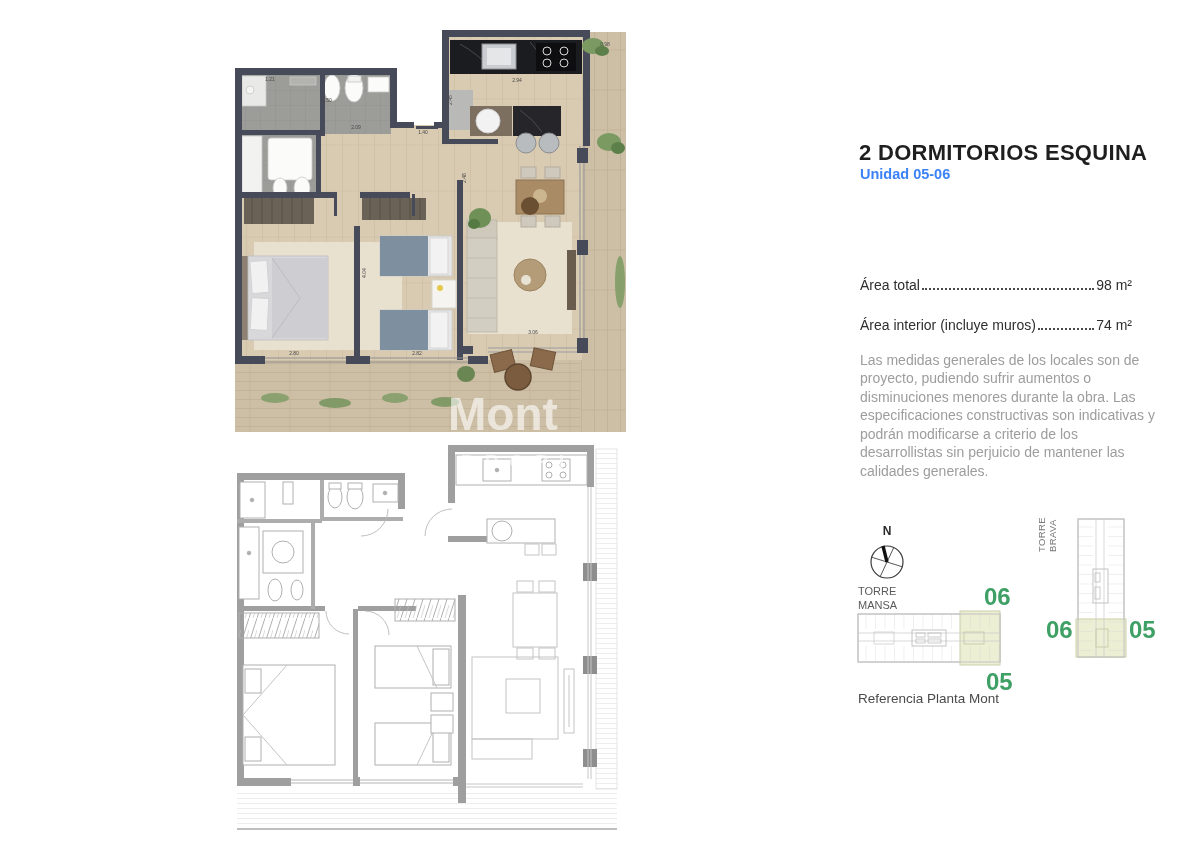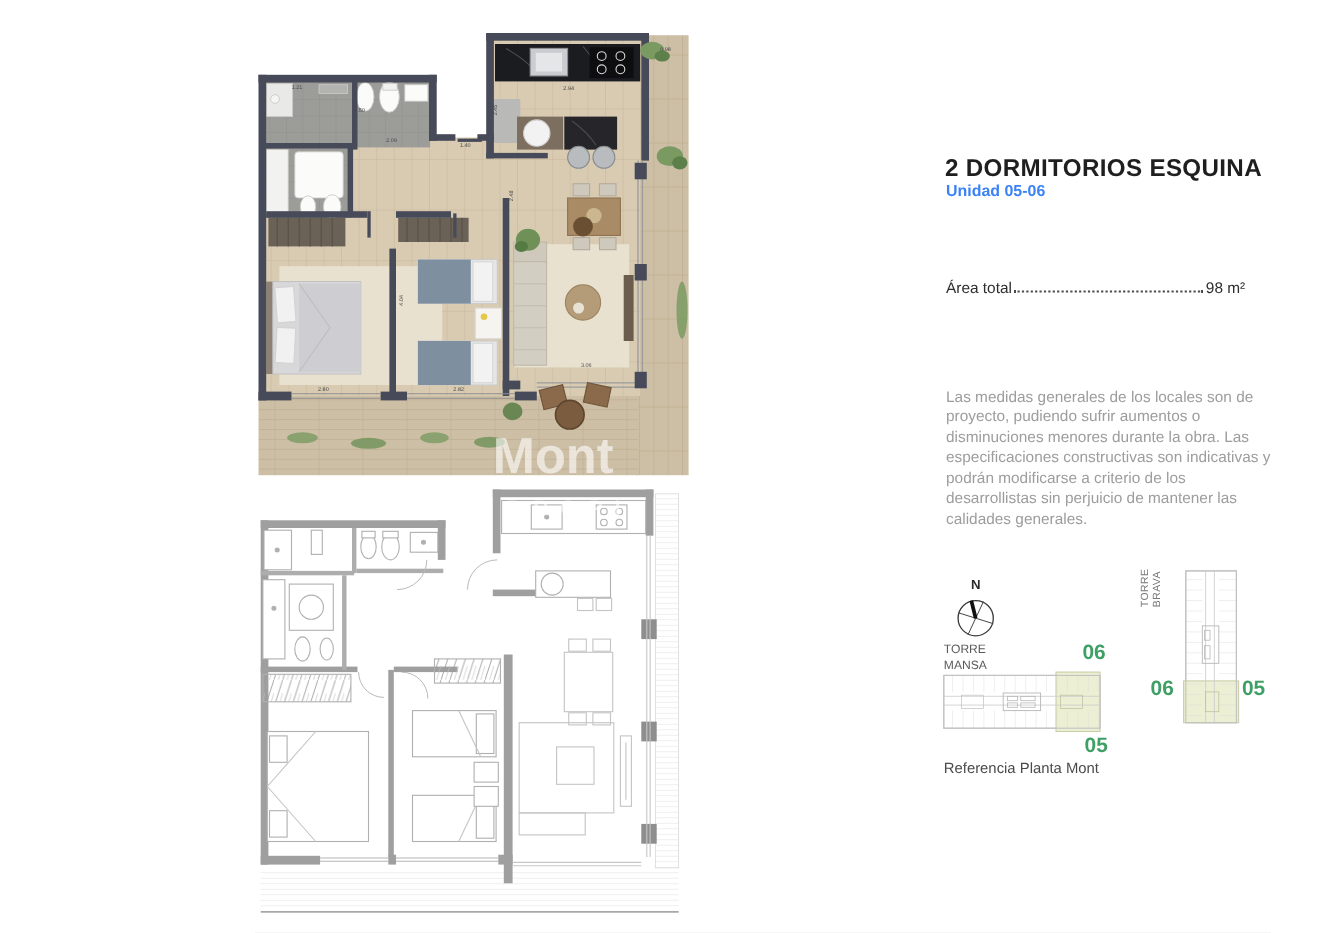--- a/index.html
+++ b/index.html
@@ -3,28 +3,28 @@
 <meta charset="utf-8">
 <style>
   html,body{margin:0;padding:0;background:#e8e8e8;}
   .page{position:relative;width:1200px;height:848px;background:#ffffff;overflow:hidden;
         font-family:"Liberation Sans", sans-serif;}
   .abs{position:absolute;}
   
   .title{left:859px;top:140px;width:310px;font-size:22px;font-weight:bold;color:#1f1f1f;letter-spacing:.3px;}
   .subtitle{left:860px;top:166px;font-size:14.5px;font-weight:bold;color:#3b82f6;}
   .areas{left:860px;top:253px;width:272px;}
-  .area-row{display:flex;align-items:flex-end;font-size:14px;color:#2e2e2e;margin-bottom:4px;}
+  .area-row{display:flex;align-items:flex-end;font-size:14px;color:#2e2e2e;margin-bottom:4px;margin-top:24px;}
   .area-label{white-space:nowrap;}
   .area-dots{flex:1;border-bottom:2px dotted #4a4a4a;margin:0 2px 3px 2px;min-width:10px;}
   .area-value{white-space:nowrap;}
   .disclaimer{left:860px;top:351px;width:302px;font-size:14px;line-height:1.32;color:#9d9d9d;}
   .ref-caption{left:858px;top:691px;font-size:13.5px;color:#4a4a4a;}
   .mansa-label{left:858px;top:585px;width:54px;font-size:11px;line-height:1.25;color:#5a5a5a;}
-  .unit-num{font-size:19px;font-weight:bold;color:#3fa066;}
+  .unit-num{font-size:24px;font-weight:bold;color:#3fa066;}
   .mansa-unit-top{left:984px;top:583px;}
   .mansa-unit-bottom{left:986px;top:668px;}
   .brava-label-wrap{left:1036px;top:508px;width:30px;height:62px;}
   .brava-label{display:block;width:44px;font-size:9.5px;line-height:1.2;color:#777;
                transform:rotate(-90deg) translate(-44px,0);transform-origin:0 0;letter-spacing:.4px;}
   .brava-unit-left{left:1046px;top:616px;}
   .brava-unit-right{left:1129px;top:616px;}
   .compass{left:860px;top:522px;}
   .mansa-svg{left:856px;top:608px;}
   .brava-svg{left:1072px;top:517px;}
@@ -342,20 +342,25 @@
 
   <div class="abs title">2 DORMITORIOS ESQUINA</div>
   <div class="abs subtitle">Unidad 05-06</div>
 
   <div class="abs areas">
     <div class="area-row">
       <span class="area-label">Área total</span>
       <span class="area-dots"></span>
       <span class="area-value">98 m²</span>
     </div>
+    <div class="area-row">
+      <span class="area-label">Área interior (incluye muros)</span>
+      <span class="area-dots"></span>
+      <span class="area-value">74 m²</span>
+    </div>
   </div>
 
   <div class="abs disclaimer">Las medidas generales de los locales son de proyecto, pudiendo sufrir aumentos o disminuciones menores durante la obra. Las especificaciones constructivas son indicativas y podrán modificarse a criterio de los desarrollistas sin perjuicio de mantener las calidades generales.</div>
 
   <svg class="abs compass" width="54" height="66" viewBox="0 0 54 66">
     <text x="27" y="13" font-size="12" fill="#2a2a2a" text-anchor="middle" font-weight="bold">N</text>
     <circle cx="27" cy="40" r="16" fill="none" stroke="#3a3a3a" stroke-width="1.2"></circle>
     <line x1="11" y1="35" x2="43" y2="45" stroke="#444" stroke-width="0.9"></line>
     <line x1="34" y1="25" x2="20" y2="55" stroke="#444" stroke-width="0.9"></line>
     <line x1="27" y1="40" x2="23" y2="24" stroke="#111" stroke-width="3.4"></line>

